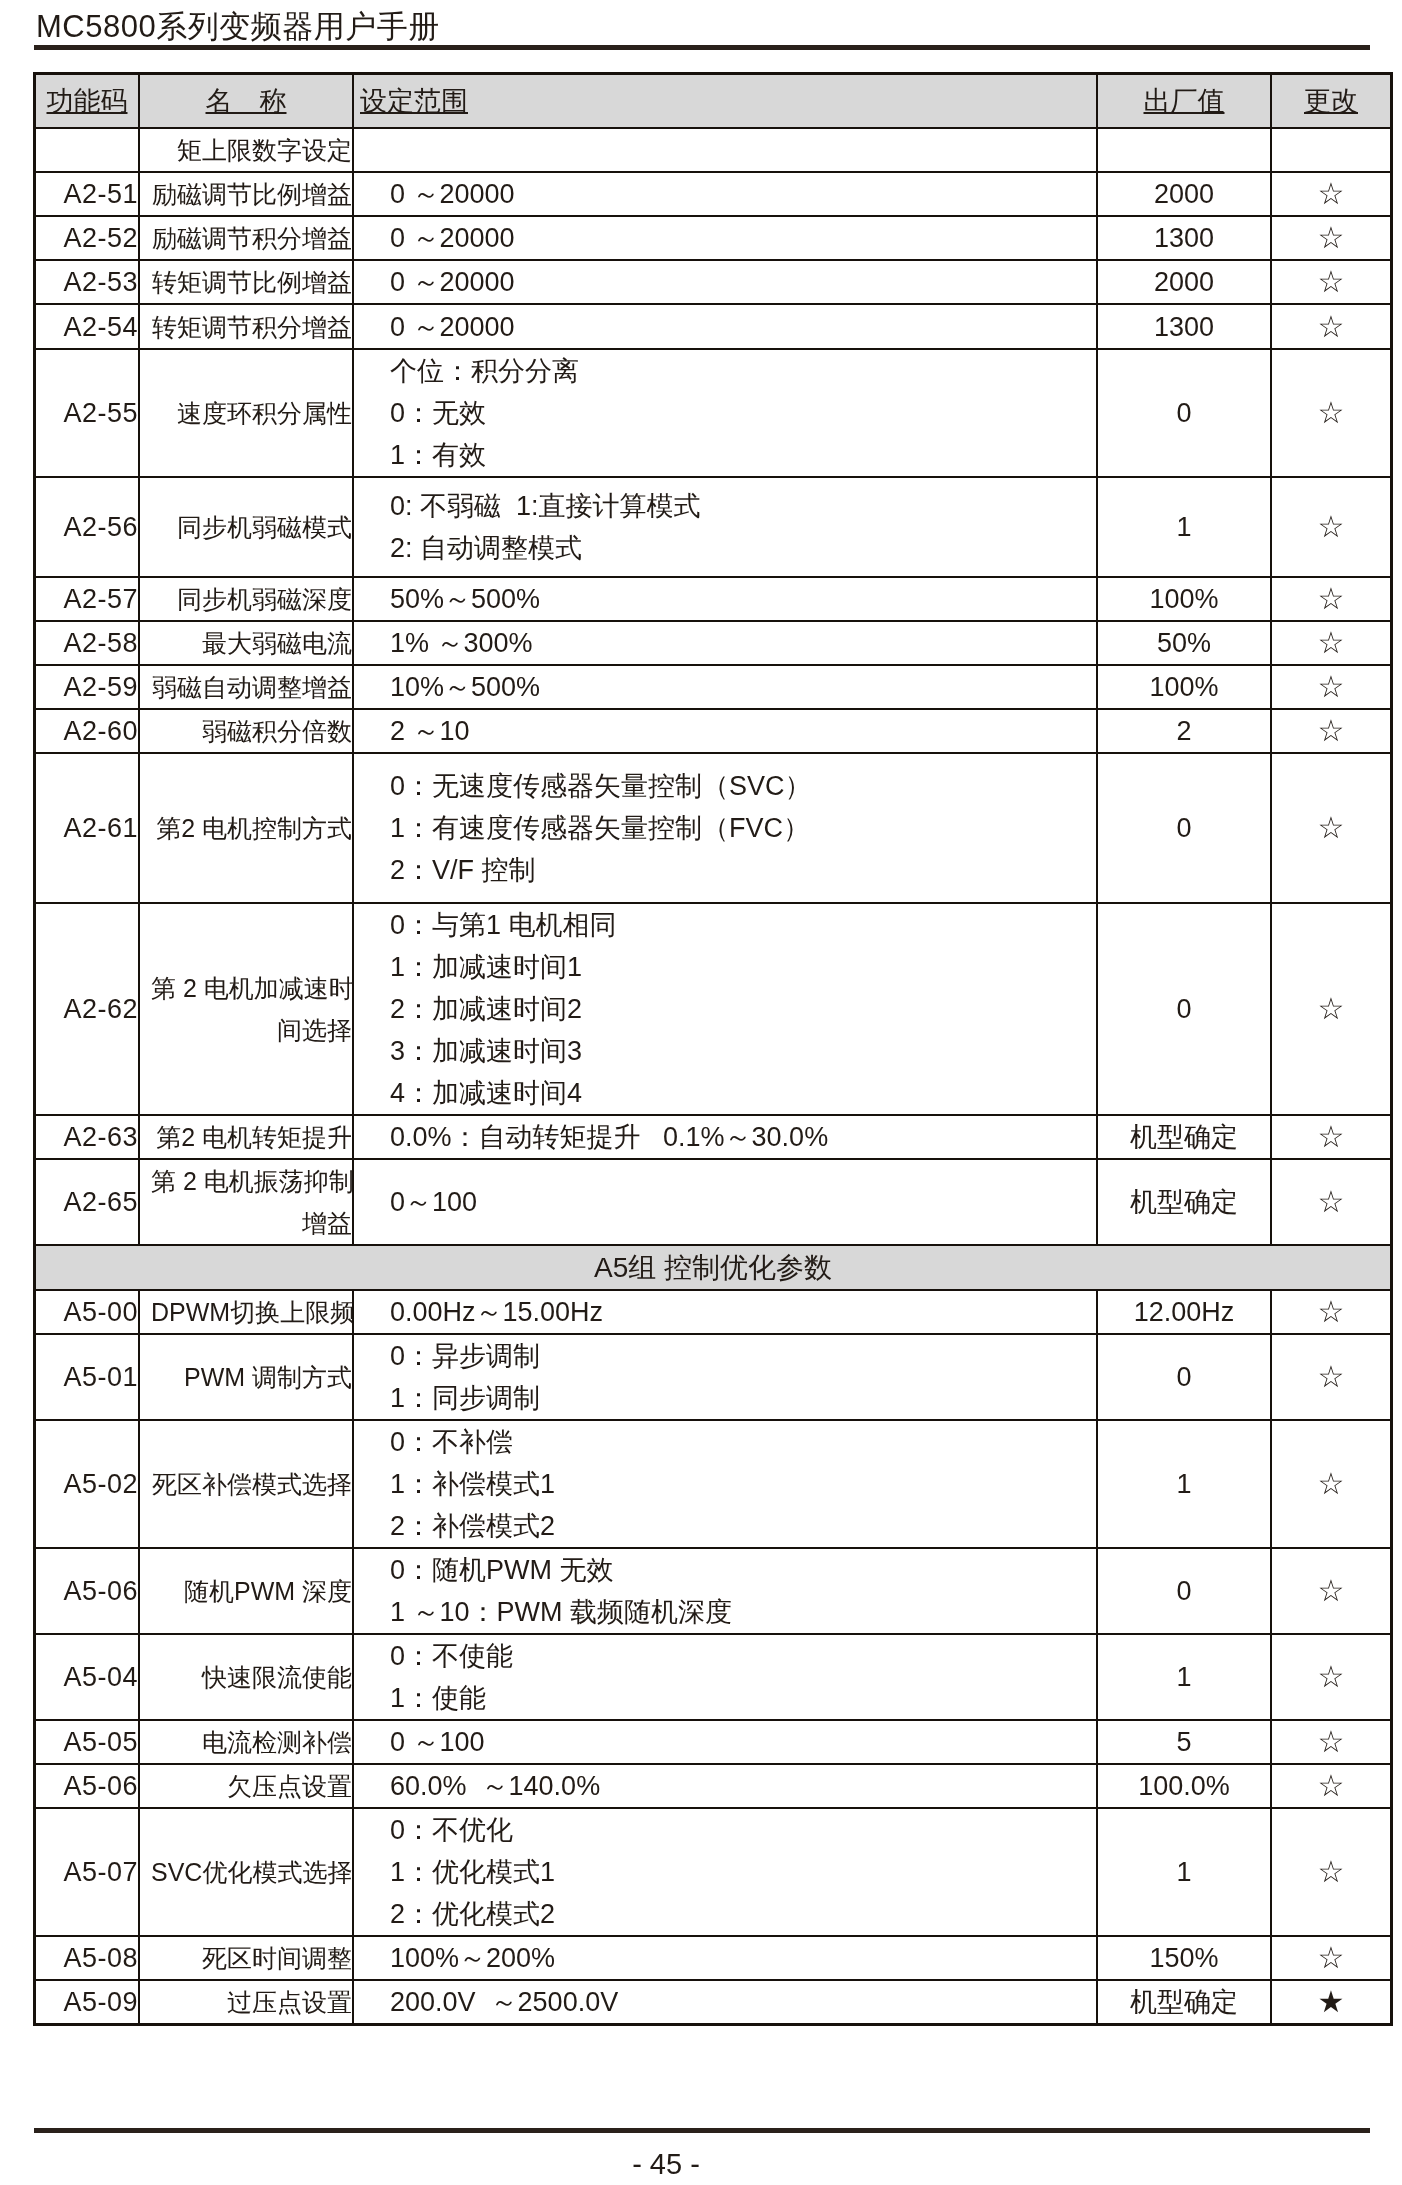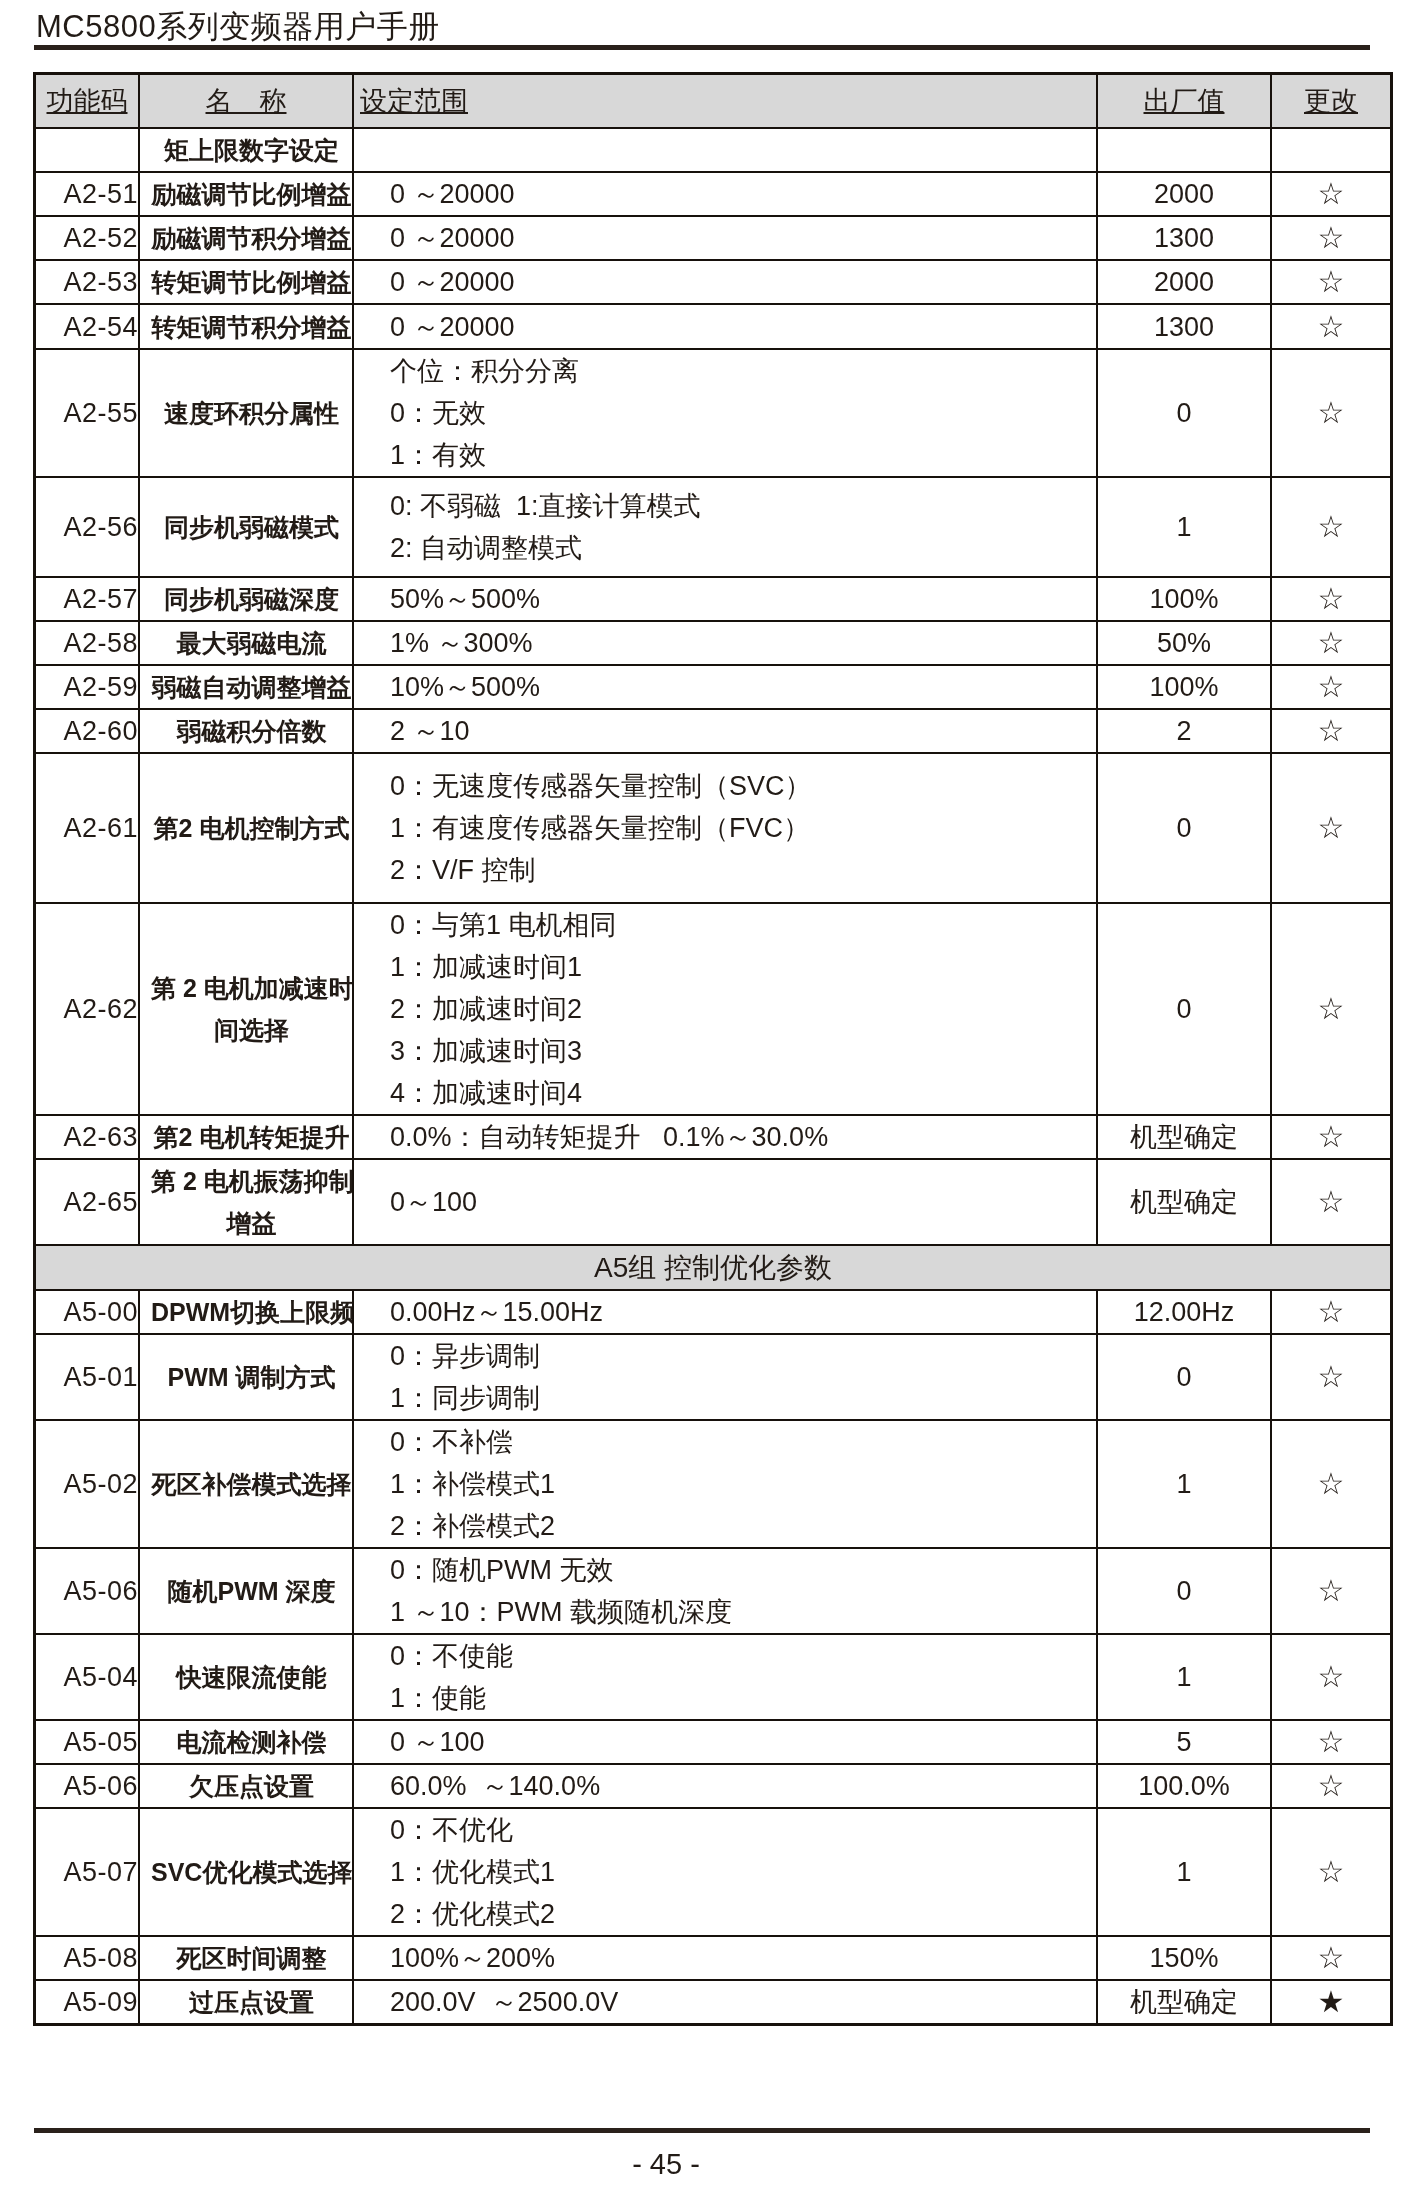--- a/index.html
+++ b/index.html
@@ -37,22 +37,22 @@
     white-space:pre;
     text-decoration:underline;
   }
   th.h-code{text-align:center;}
   th.h-name{text-align:center;margin-left:14px;}
   th.h-range{text-align:left;padding-left:6px;}
   th.h-default{text-align:center;}
   th.h-change{text-align:center;}
   td.cell-code{text-align:right;letter-spacing:0.5px;}
   td.cell-name{
-    text-align:center;padding-left:11px;
-    font-size:25px;white-space:pre;font-weight:bold;
+    text-align:right;padding-left:11px;
+    font-size:25px;white-space:pre;
   }
   td.cell-range{
     text-align:left;padding-left:36px;white-space:pre;
   }
   td.cell-default{text-align:center;margin-left:16px;}
   td.cell-change{text-align:center;font-size:30px;}
   td.section-cell{
     background:#d8d8d8;text-align:center;font-size:28px;
   }
   .footer-rule{

